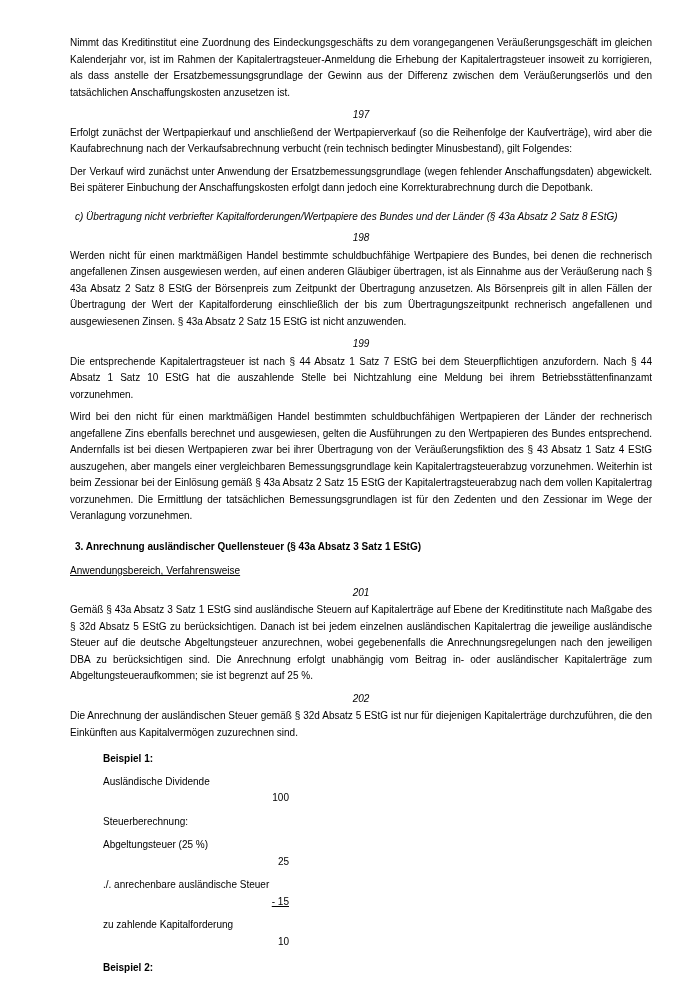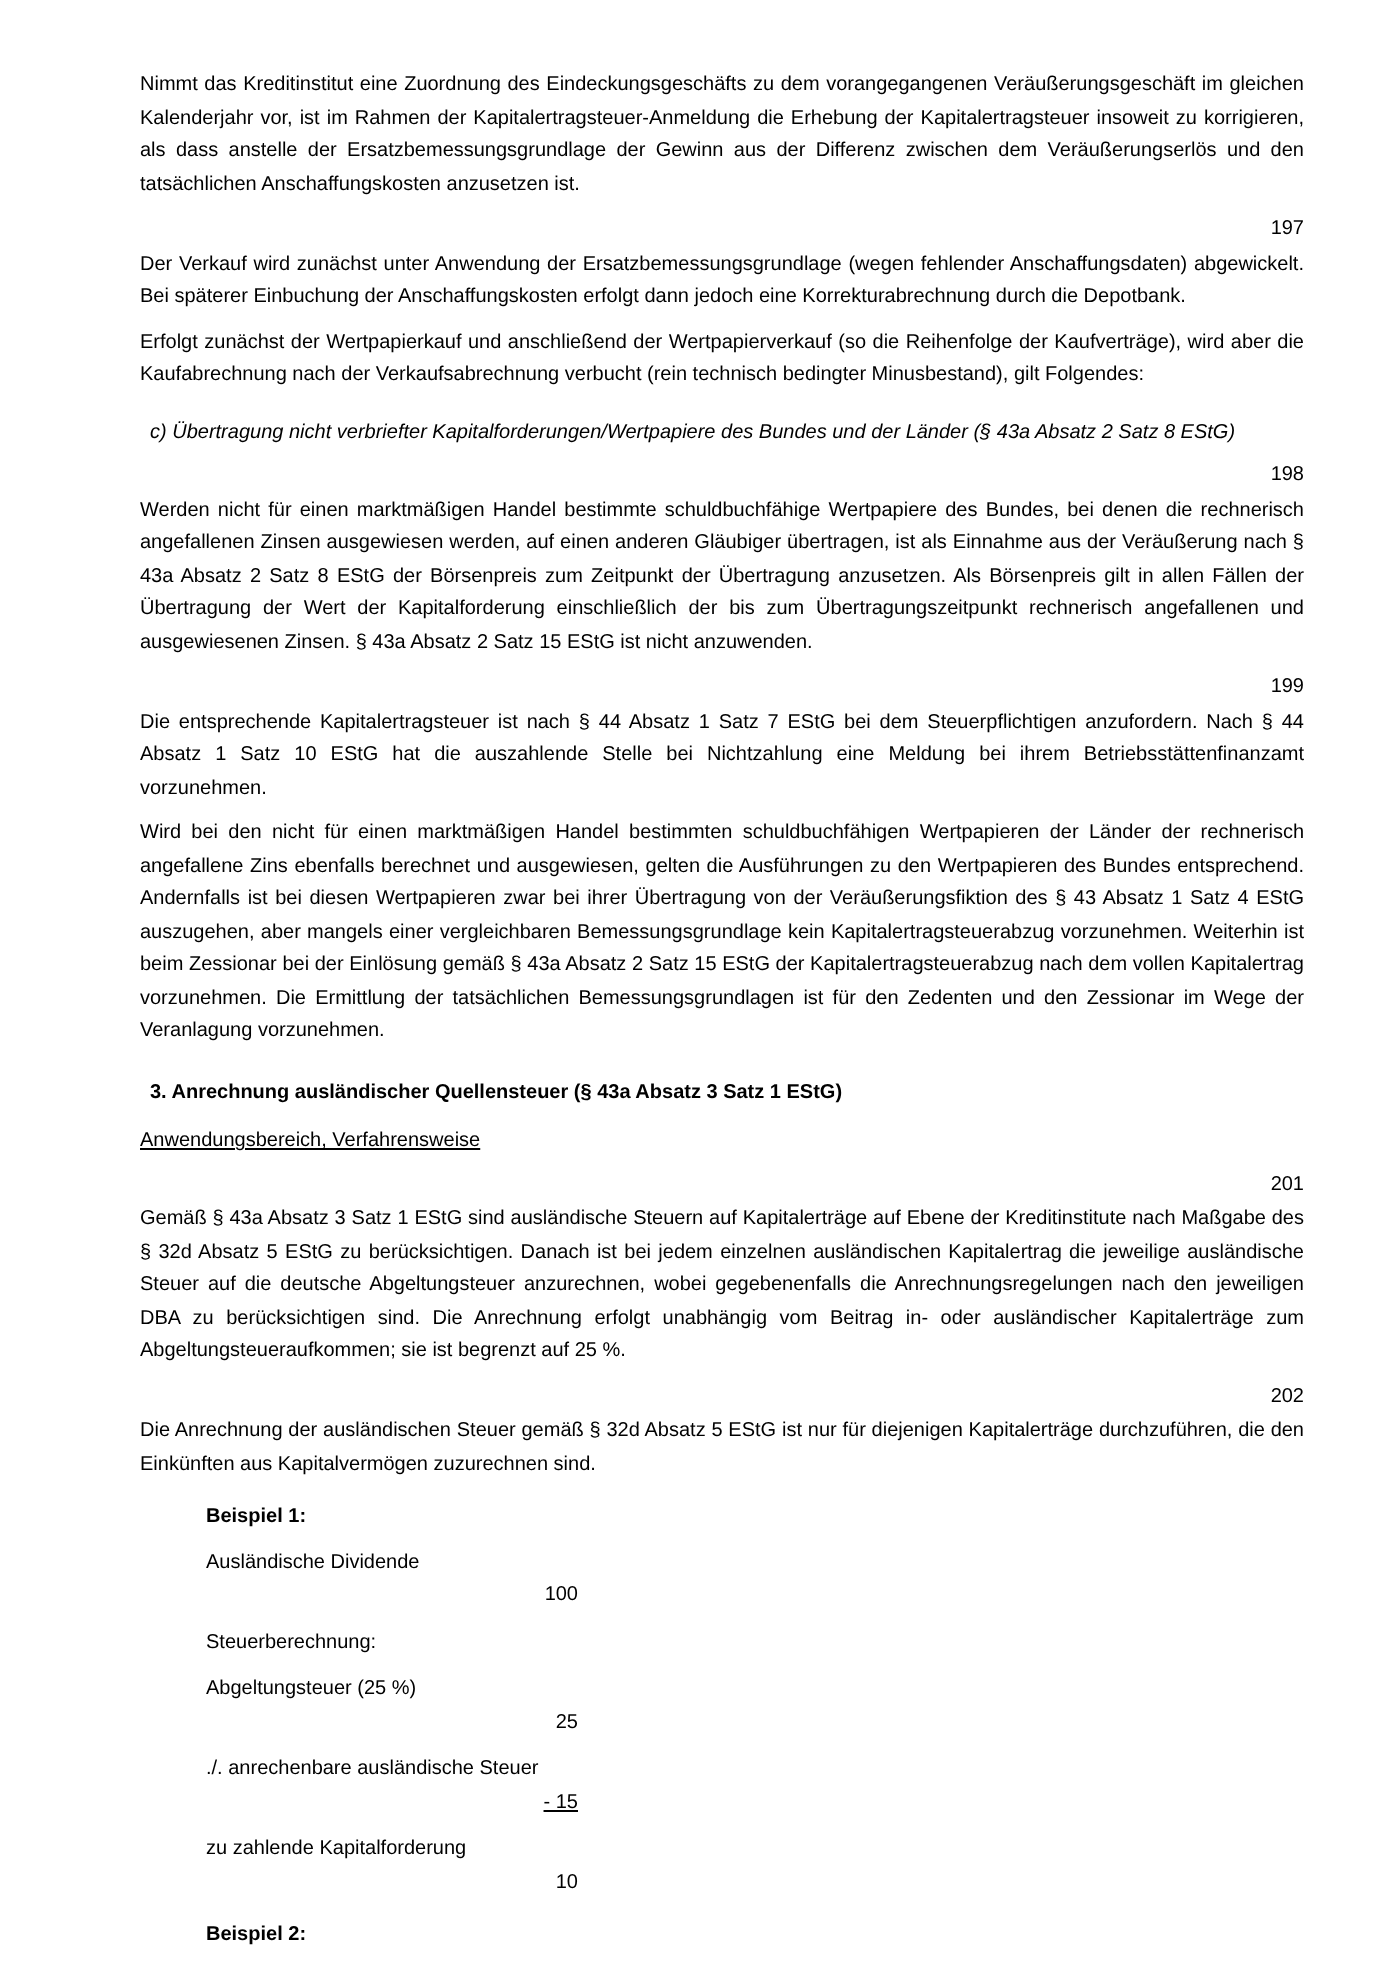--- a/index.html
+++ b/index.html
@@ -15,21 +15,22 @@
     line-height: 16.5px;
     padding: 35px 48px 0 70px;
     overflow: hidden;
   }
   .para {
     margin: 0 0 6px 0;
     text-align: justify;
   }
   .marker {
     margin: 1px 0 1px 0;
-    text-align: right;
+    text-align: center;
+    font-style: italic;
   }
   .heading-italic {
     margin: 12px 0 5px 0;
     padding-left: 5px;
     font-style: italic;
   }
   .heading-bold {
     margin: 14px 0 8px 0;
     padding-left: 5px;
     font-weight: bold;
@@ -57,22 +58,22 @@
   .ex-value.underlined { text-decoration: underline; }
 </style>
 </head>
 <body>
 
 <div class="page">
 
   <p class="para">Nimmt das Kreditinstitut eine Zuordnung des Eindeckungsgeschäfts zu dem vorangegangenen Veräußerungsgeschäft im gleichen Kalenderjahr vor, ist im Rahmen der Kapitalertragsteuer-Anmeldung die Erhebung der Kapitalertragsteuer insoweit zu korrigieren, als dass anstelle der Ersatzbemessungsgrundlage der Gewinn aus der Differenz zwischen dem Veräußerungserlös und den tatsächlichen Anschaffungskosten anzusetzen ist.</p>
 
   <p class="marker">197</p>
+  <p class="para">Erfolgt zunächst der Wertpapierkauf und anschließend der Wertpapierverkauf (so die Reihenfolge der Kaufverträge), wird aber die Kaufabrechnung nach der Verkaufsabrechnung verbucht (rein technisch bedingter Minusbestand), gilt Folgendes:</p>
   <p class="para">Der Verkauf wird zunächst unter Anwendung der Ersatzbemessungsgrundlage (wegen fehlender Anschaffungsdaten) abgewickelt. Bei späterer Einbuchung der Anschaffungskosten erfolgt dann jedoch eine Korrekturabrechnung durch die Depotbank.</p>
-  <p class="para">Erfolgt zunächst der Wertpapierkauf und anschließend der Wertpapierverkauf (so die Reihenfolge der Kaufverträge), wird aber die Kaufabrechnung nach der Verkaufsabrechnung verbucht (rein technisch bedingter Minusbestand), gilt Folgendes:</p>
 
   <p class="heading-italic">c) Übertragung nicht verbriefter Kapitalforderungen/Wertpapiere des Bundes und der Länder (§ 43a Absatz 2 Satz 8 EStG)</p>
 
   <p class="marker">198</p>
   <p class="para">Werden nicht für einen marktmäßigen Handel bestimmte schuldbuchfähige Wertpapiere des Bundes, bei denen die rechnerisch angefallenen Zinsen ausgewiesen werden, auf einen anderen Gläubiger übertragen, ist als Einnahme aus der Veräußerung nach § 43a Absatz 2 Satz 8 EStG der Börsenpreis zum Zeitpunkt der Übertragung anzusetzen. Als Börsenpreis gilt in allen Fällen der Übertragung der Wert der Kapitalforderung einschließlich der bis zum Übertragungszeitpunkt rechnerisch angefallenen und ausgewiesenen Zinsen. § 43a Absatz 2 Satz 15 EStG ist nicht anzuwenden.</p>
 
   <p class="marker">199</p>
   <p class="para">Die entsprechende Kapitalertragsteuer ist nach § 44 Absatz 1 Satz 7 EStG bei dem Steuerpflichtigen anzufordern. Nach § 44 Absatz 1 Satz 10 EStG hat die auszahlende Stelle bei Nichtzahlung eine Meldung bei ihrem Betriebsstättenfinanzamt vorzunehmen.</p>
 
   <p class="para">Wird bei den nicht für einen marktmäßigen Handel bestimmten schuldbuchfähigen Wertpapieren der Länder der rechnerisch angefallene Zins ebenfalls berechnet und ausgewiesen, gelten die Ausführungen zu den Wertpapieren des Bundes entsprechend. Andernfalls ist bei diesen Wertpapieren zwar bei ihrer Übertragung von der Veräußerungsfiktion des § 43 Absatz 1 Satz 4 EStG auszugehen, aber mangels einer vergleichbaren Bemessungsgrundlage kein Kapitalertragsteuerabzug vorzunehmen. Weiterhin ist beim Zessionar bei der Einlösung gemäß § 43a Absatz 2 Satz 15 EStG der Kapitalertragsteuerabzug nach dem vollen Kapitalertrag vorzunehmen. Die Ermittlung der tatsächlichen Bemessungsgrundlagen ist für den Zedenten und den Zessionar im Wege der Veranlagung vorzunehmen.</p>

